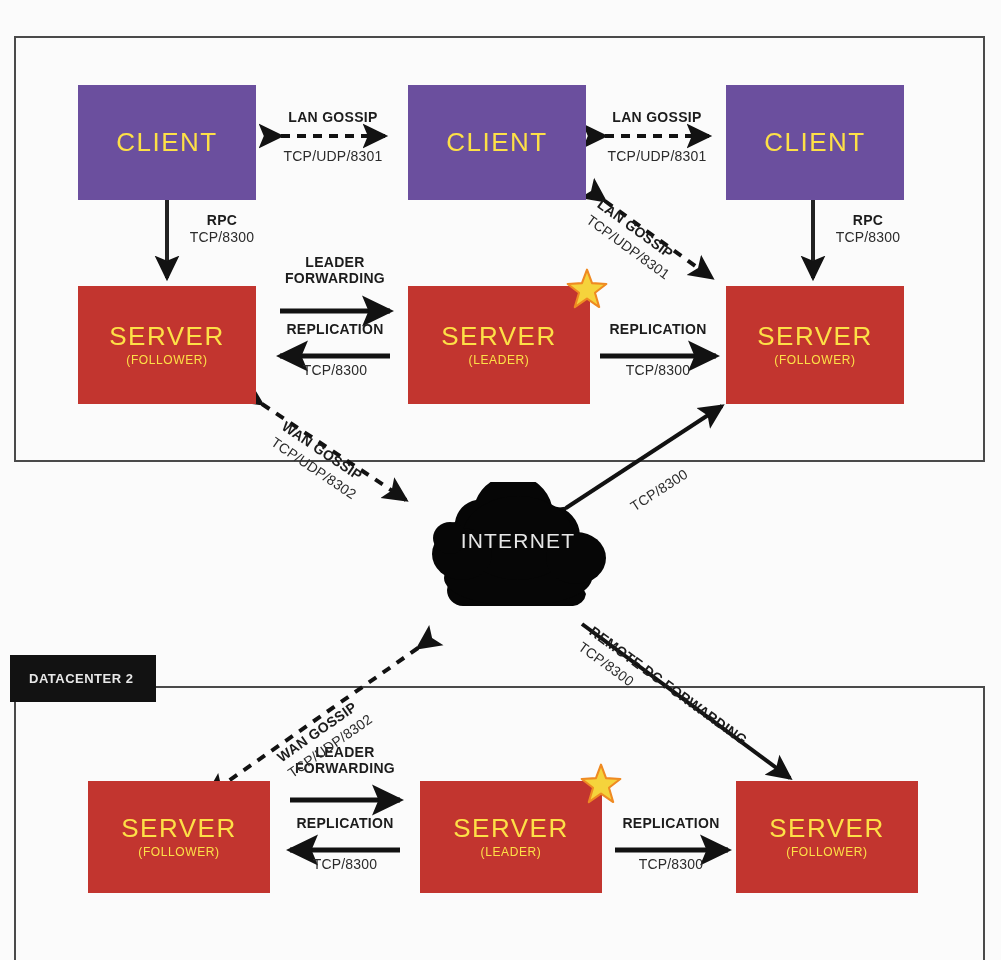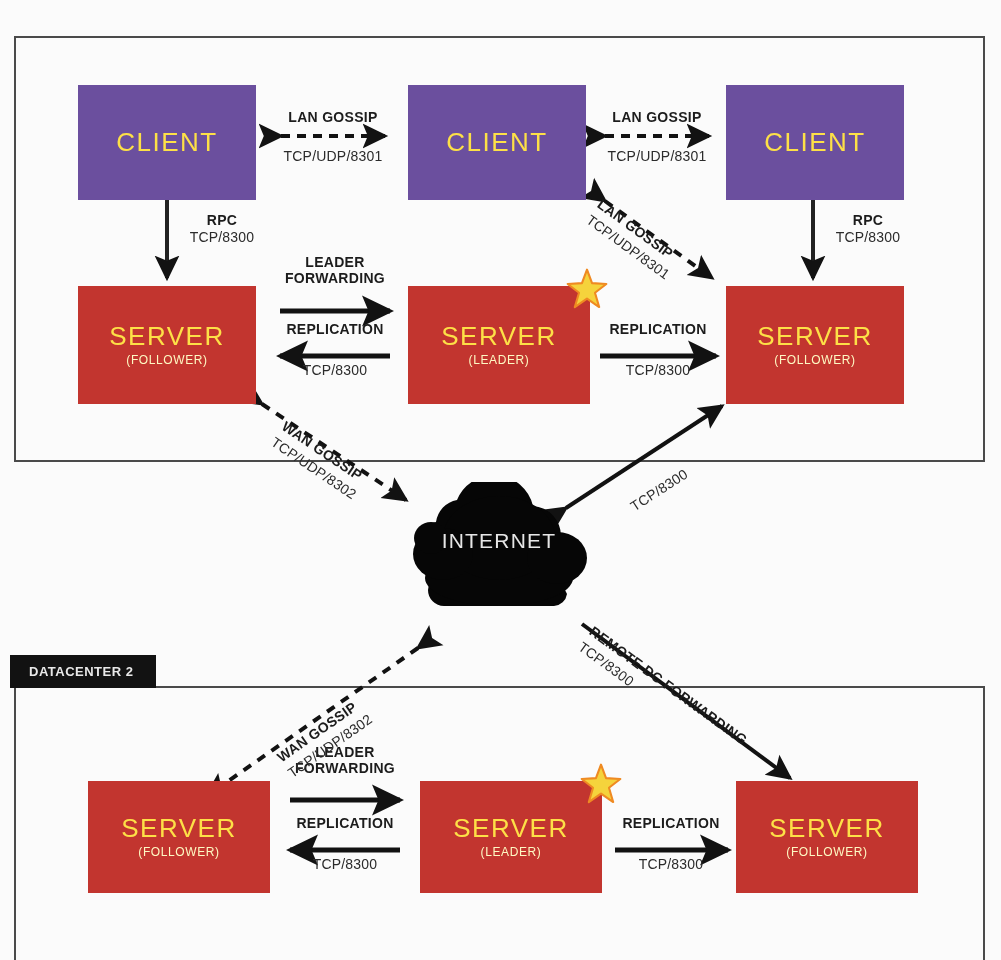--- a/index.html
+++ b/index.html
@@ -48,21 +48,21 @@
     z-index: 3;
   }
   .node .title {
     color: #fde047;
     font-size: 26px;
     letter-spacing: 1.5px;
     font-weight: 400;
     line-height: 1.05;
   }
   .node .sub {
-    color: #fef9c3;
+    color: #fde047;
     font-size: 12px;
     letter-spacing: 0.6px;
     margin-top: 2px;
   }
   .node.client .title { font-size: 26px; }
 
   
   .star {
     position: absolute;
     width: 42px;
@@ -292,21 +292,21 @@
 
   <div class="diag-label" style="left:288px; top:418px; transform: rotate(34deg);">
     <div class="lbl-top">WAN GOSSIP</div>
     <div class="lbl-bot">TCP/UDP/8302</div>
   </div>
 
   <div class="diag-label" style="left:627px; top:500px; transform: rotate(-33deg);">
     <div class="lbl-bot">TCP/8300</div>
   </div>
 
-  <div class="cloud" style="left:399px; top:482px; width:200px; height:130px;">
+  <div class="cloud" style="left:418px; top:482px; width:200px; height:130px;">
     <svg viewBox="0 0 200 130" width="200" height="130">
       <path d="M34 78
                a20 20 0 0 1 3 -38
                a26 26 0 0 1 21 -22
                a40 40 0 0 1 76 6
                a30 30 0 0 1 28 30
                a26 26 0 0 1 -12 22
                L168 112
                a14 14 0 0 1 -13 12
                L45 124
@@ -315,21 +315,21 @@
       <ellipse cx="100" cy="96" rx="74" ry="28" fill="#060606"></ellipse>
       <ellipse cx="100" cy="56" rx="56" ry="42" fill="#060606"></ellipse>
       <ellipse cx="44" cy="72" rx="30" ry="26" fill="#060606"></ellipse>
       <ellipse cx="158" cy="76" rx="30" ry="26" fill="#060606"></ellipse>
       <ellipse cx="32" cy="56" rx="17" ry="16" fill="#060606"></ellipse>
     </svg>
     <div class="cloud-label" style="top:47px;">INTERNET</div>
   </div>
 
   <div class="dc-frame" style="left:14px; top:686px; width:971px; height:300px;"></div>
-  <div class="dc-tab" style="left:10px; top:655px; width:146px; height:33px;">
+  <div class="dc-tab" style="left:10px; top:655px; width:146px; height:47px;">
     <span>DATACENTER 2</span>
   </div>
 
   <div class="node server" style="left:88px; top:781px; width:182px; height:112px; background:#c2352f;">
     <span class="title">SERVER</span>
     <span class="sub">(FOLLOWER)</span>
   </div>
   <div class="node server" style="left:420px; top:781px; width:182px; height:112px; background:#c2352f;">
     <span class="title">SERVER</span>
     <span class="sub">(LEADER)</span>

